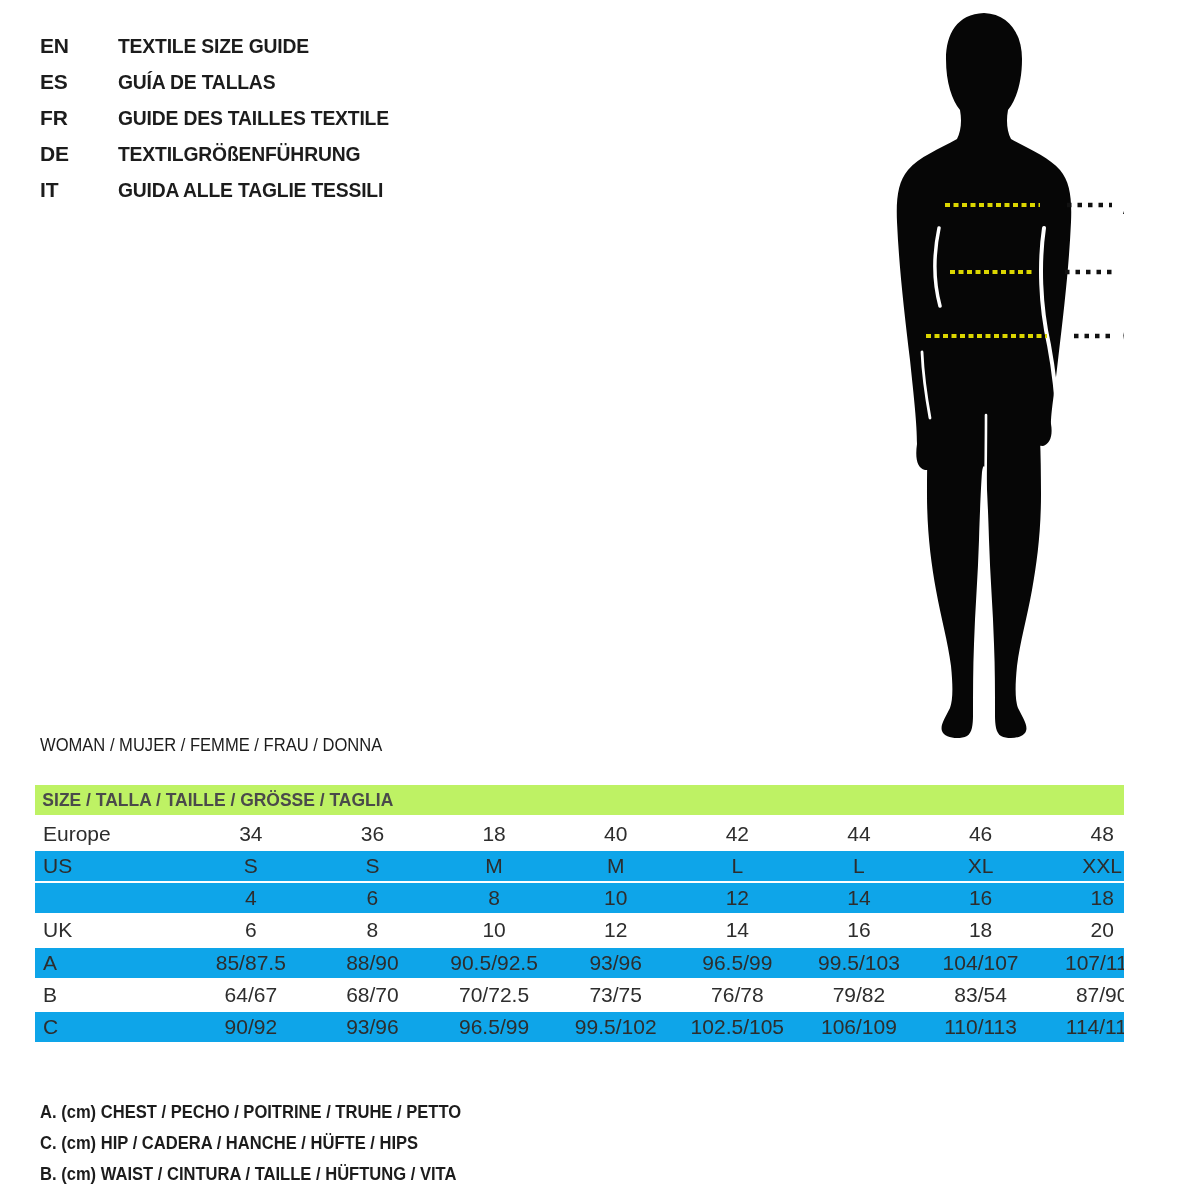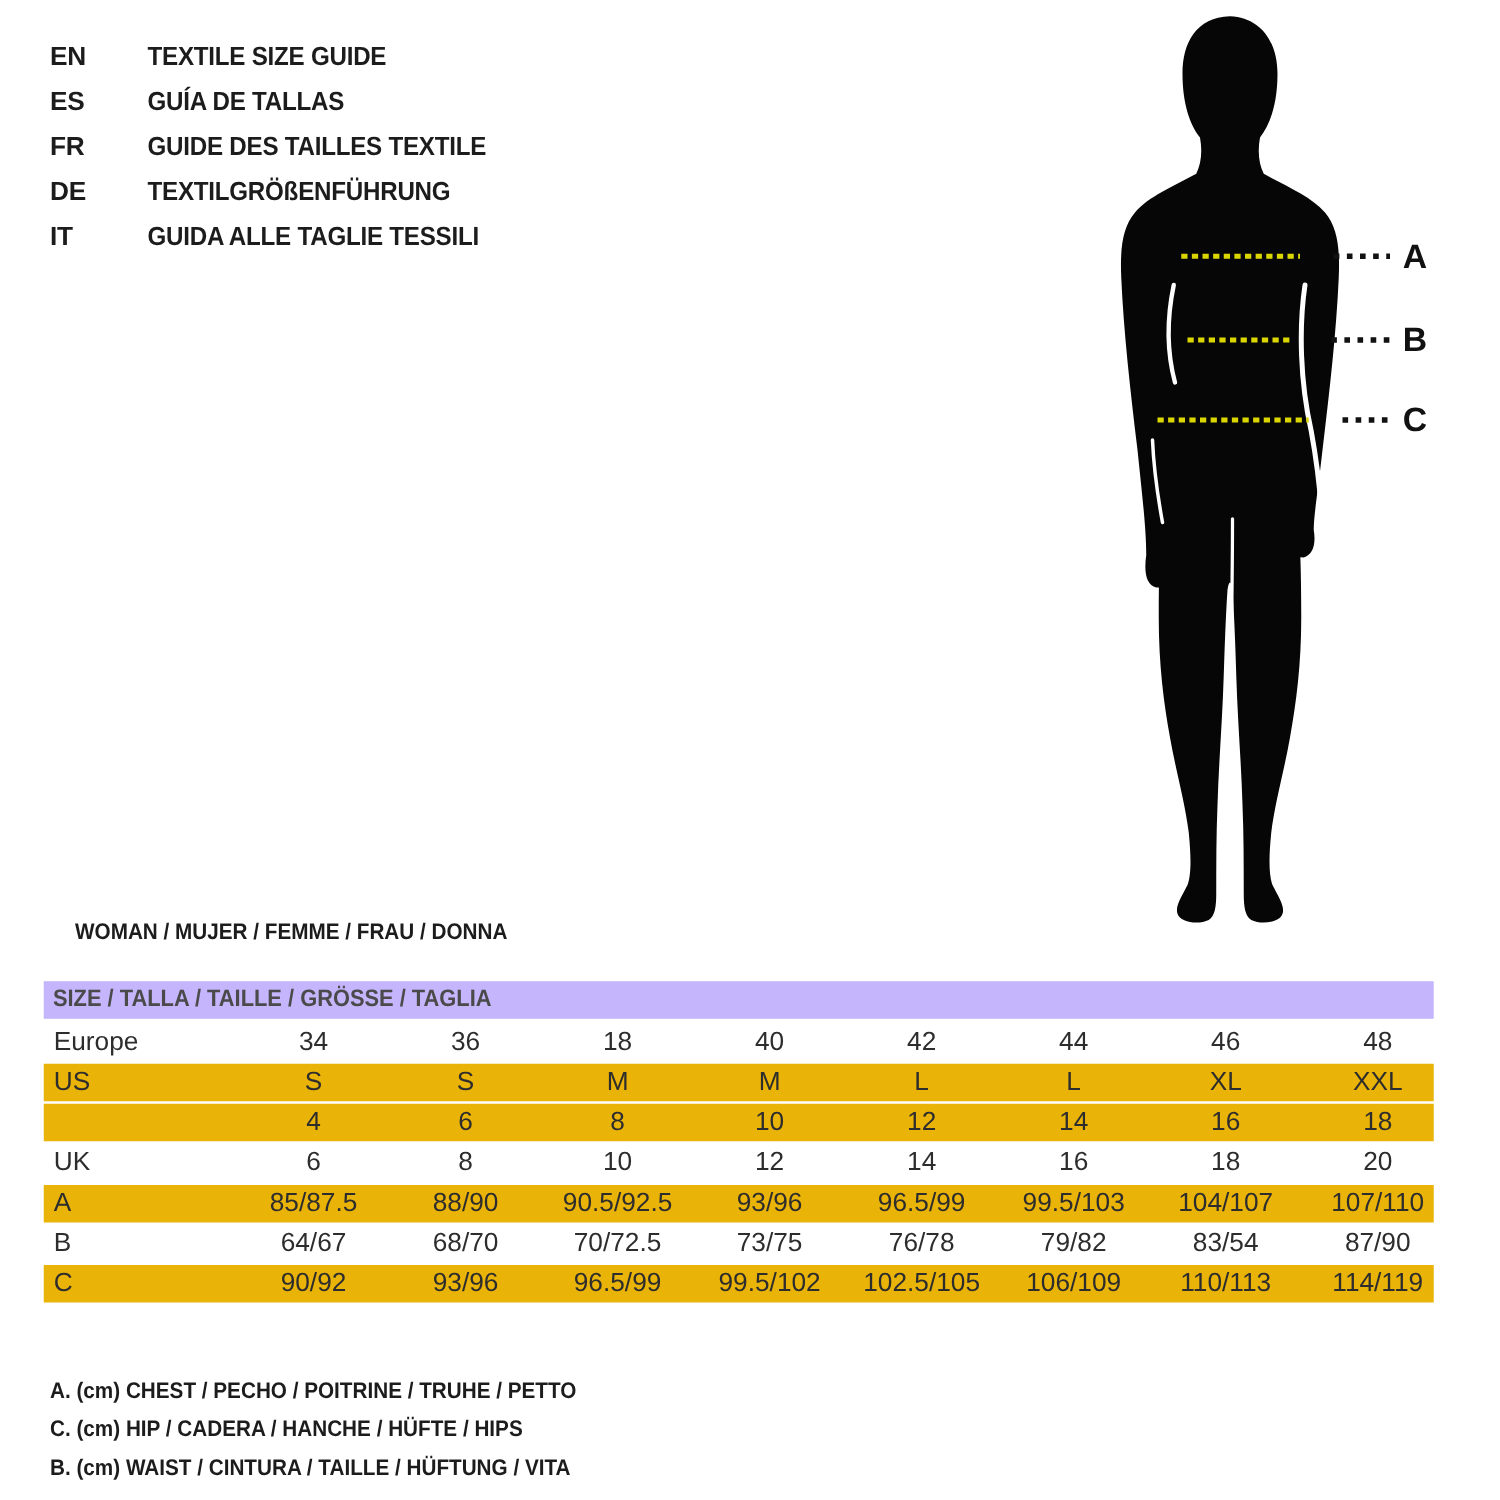--- a/index.html
+++ b/index.html
@@ -1,40 +1,40 @@
 <!DOCTYPE html>
 <html><head>
 <meta charset="utf-8">
 <style>
   html,body{margin:0;padding:0;background:#ffffff;}
   .canvas{
     position:relative;width:1124px;height:1200px;background:#ffffff;overflow:hidden;
-    font-family:"Liberation Sans","DejaVu Sans",sans-serif;color:#1c1c1c;padding-left:23px;
+    font-family:"Liberation Sans","DejaVu Sans",sans-serif;color:#1c1c1c;
   }
   
   .cnd{display:inline-block;transform:scaleX(.92);transform-origin:left center;white-space:nowrap;}
 
   
   .lang-block{position:absolute;left:40px;top:28px;}
   .lang-row{display:flex;height:36px;align-items:center;font-weight:bold;font-size:21px;letter-spacing:-.2px;}
   .lang-code{width:78px;flex:0 0 78px;}
   .lang-title{white-space:nowrap;}
 
   
   .figure{position:absolute;left:860px;top:0;width:340px;height:760px;}
 
   
-  .woman-line{position:absolute;left:40px;top:735px;font-weight:bold;font-size:18px;margin-left:20px;}
+  .woman-line{position:absolute;left:40px;top:735px;font-weight:normal;font-size:18px;}
 
   
   .size-table{position:absolute;left:35px;top:785px;width:1128px;}
-  .theader{height:30px;background:#c4b5fd;display:flex;align-items:center;margin-bottom:4px;}
+  .theader{height:30px;background:#bef264;display:flex;align-items:center;margin-bottom:4px;}
   .theader span{padding-left:8px;font-weight:bold;font-size:19px;color:#4a4a4a;}
   .trows .trow{display:flex;height:30px;margin-bottom:2px;align-items:center;font-size:21px;color:#2d2d2d;}
-  .trows .trow.shaded{background:#eab308;}
+  .trows .trow.shaded{background:#0ea5e9;}
   .trows .trow:nth-child(5){margin-top:3px;}
   .tlabel{flex:0 0 147px;padding-left:8px;text-align:left;}
   .tcell{flex:1;text-align:center;}
 
   
   .legend{position:absolute;left:40px;top:1092px;}
   .legend-line{height:31px;display:flex;align-items:flex-end;font-weight:bold;font-size:18px;}
 </style>
 </head>
 <body>

